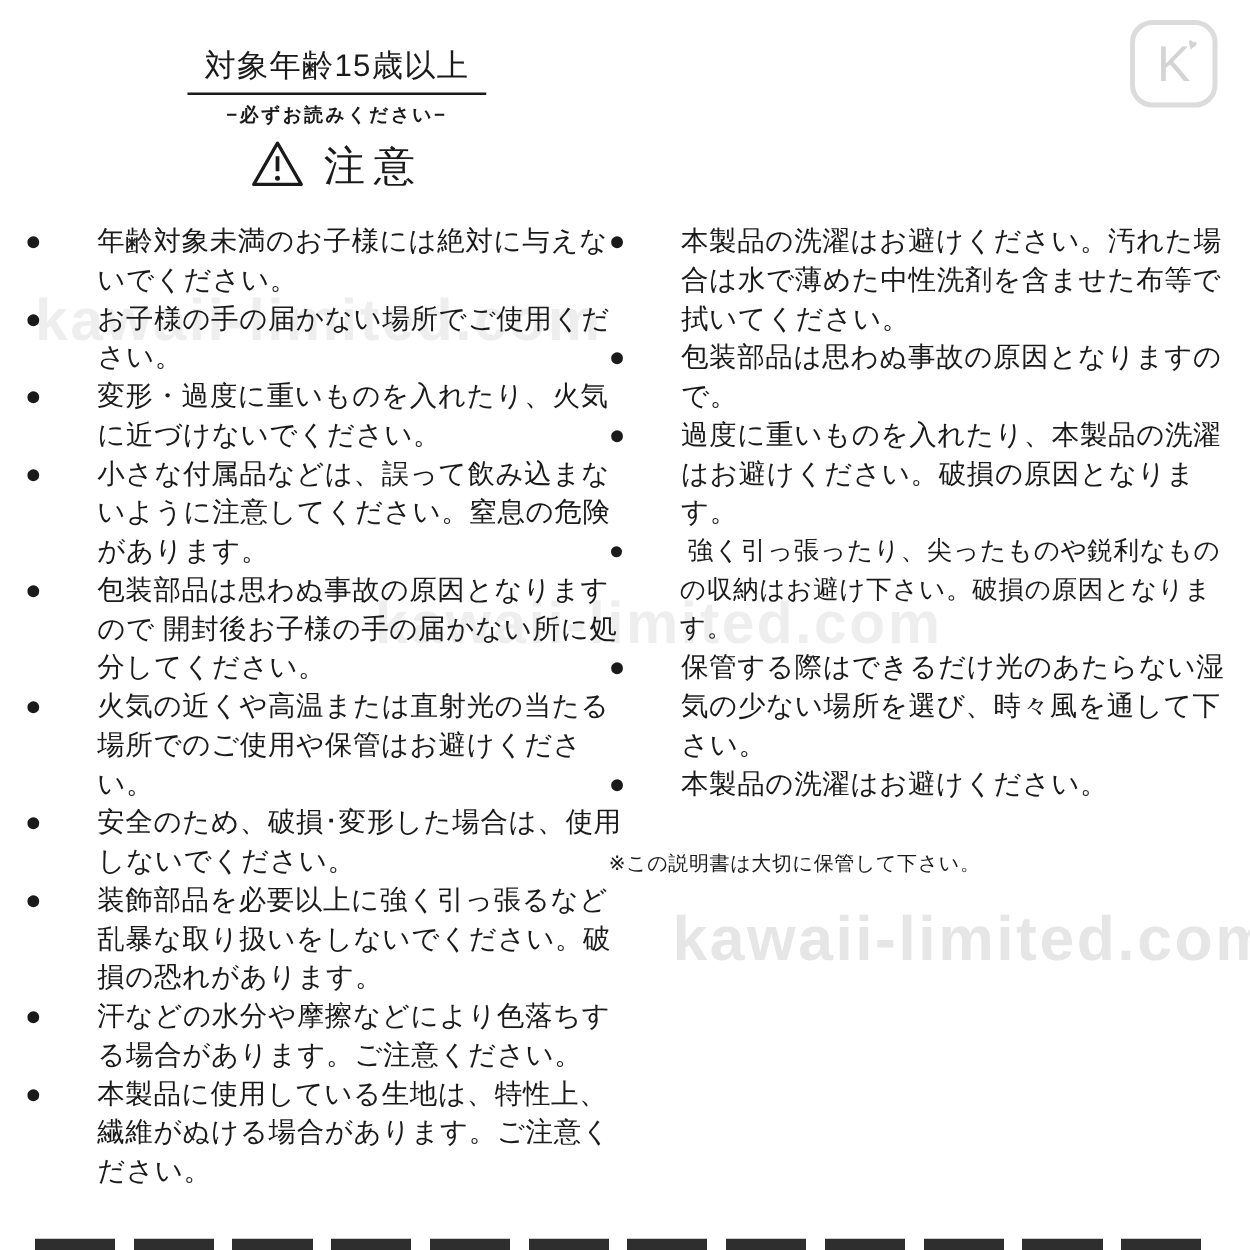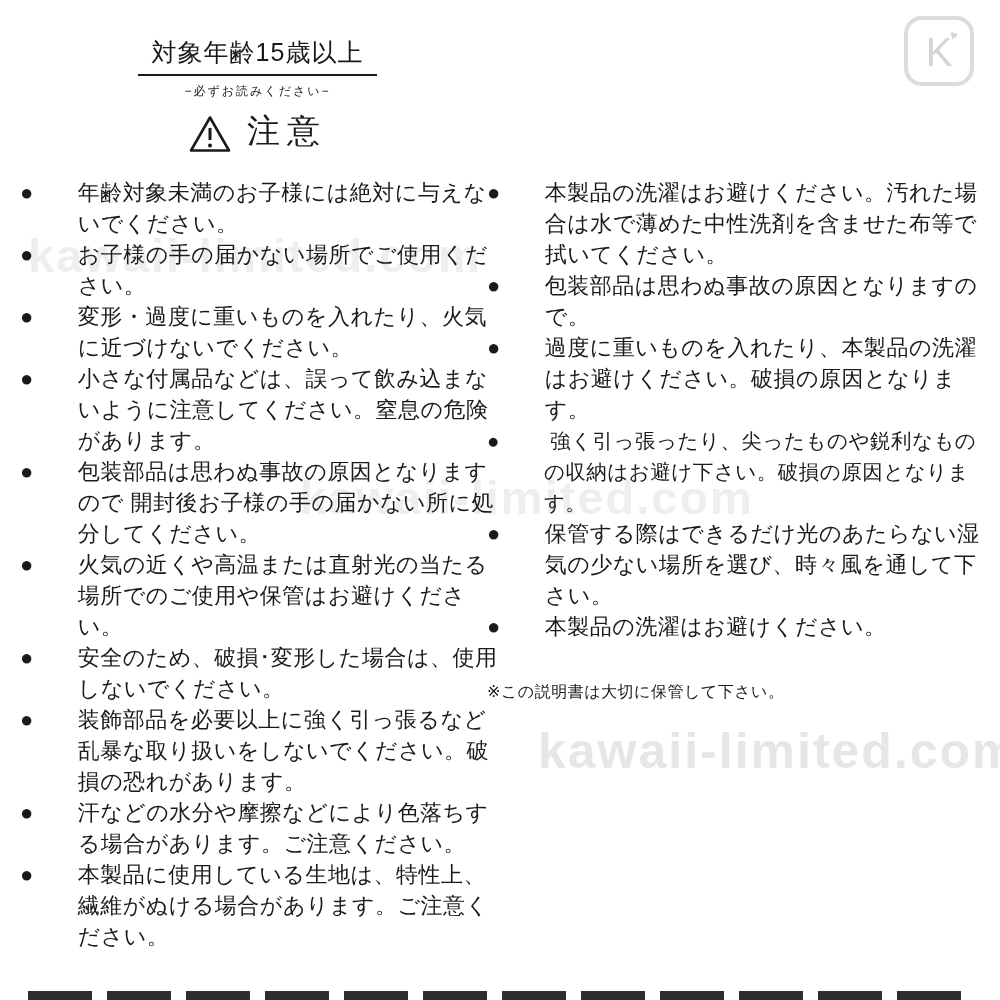--- a/index.html
+++ b/index.html
@@ -7,40 +7,40 @@
     position:relative;
     width:1000px;height:1000px;
     margin:0 auto;
     background:#ffffff;
     overflow:hidden;
     font-family:"Liberation Sans","DejaVu Sans",sans-serif;
     color:#1a1a1a;
   }
   
   .header{
-    position:absolute;top:36px;left:100px;width:315px;
+    position:absolute;top:36px;left:112px;width:315px;
     text-align:center;
   }
   .age-label{
     display:inline-block;
     font-size:25px;
     font-weight:500;
     letter-spacing:1px;
     padding:0 14px 5px 14px;
     border-bottom:2px solid #1a1a1a;
   }
   .read-note{
     margin-top:7px;
-    font-size:12px;
+    font-size:15px;
     letter-spacing:2px;
-    font-weight:400;
+    font-weight:700;
   }
   .caution-row{
     margin-top:9px;
-    display:flex;align-items:flex-end;justify-content:center;gap:15px;font-family:Liberation Mono, monospace;
+    display:flex;align-items:flex-start;justify-content:center;gap:15px;font-family:Liberation Mono, monospace;
   }
   .caution-title{
     font-size:33px;
     font-weight:500;
     letter-spacing:7px;
   }
   .tri-icon{width:44px;height:40px;display:block;}
   
   .col{
     position:absolute;top:177px;

